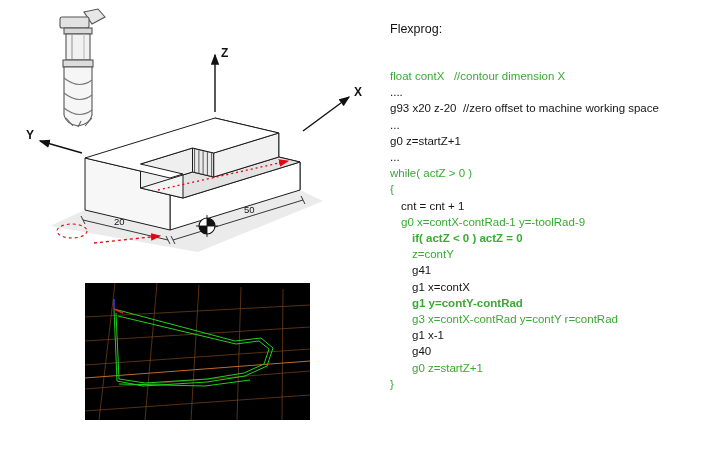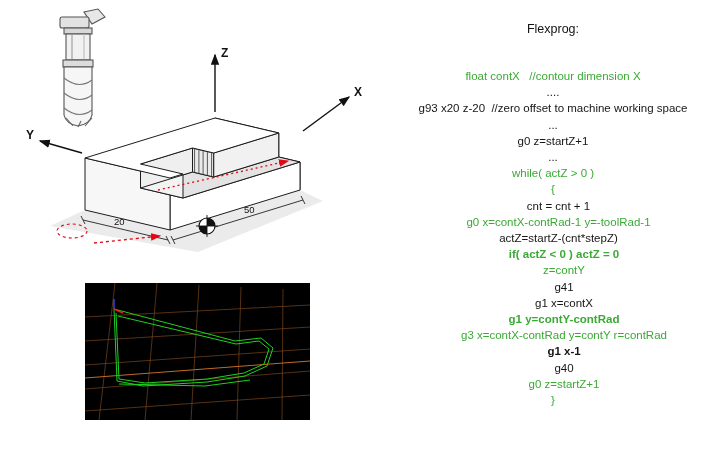--- a/index.html
+++ b/index.html
@@ -3,21 +3,21 @@
 <meta charset="utf-8">
 <style>
   html,body{margin:0;padding:0;}
   body{
     width:720px;height:450px;background:#ffffff;position:relative;overflow:hidden;
     font-family:"Liberation Sans",sans-serif;
   }
   .page{position:absolute;inset:0;}
   .diagram{position:absolute;left:0;top:0;}
   .viewport{position:absolute;left:85px;top:283px;}
-  .codecol{position:absolute;left:390px;top:22px;width:326px;text-align:center;}
+  .codecol{position:absolute;left:390px;top:22px;width:326px;}
   .code-title{font-size:12.5px;color:#111;margin:0 0 15px 0;}
   .cline{font-size:11.5px;line-height:16.2px;white-space:pre;}
   .axis-label{font-size:12px;font-weight:bold;fill:#111;}
   .dim-label{font-size:9.5px;fill:#111;}
 </style>
 </head>
 <body>
 
 <div class="page">
 
@@ -143,28 +143,27 @@
     <div id="code-lines">
         <div class="cline" style="padding-left: 0px; color: rgb(58, 170, 53); margin-top: 32px;">float contX   //contour dimension X</div>
         <div class="cline" style="padding-left: 0px; color: rgb(22, 22, 22);">....</div>
         <div class="cline" style="padding-left: 0px; color: rgb(22, 22, 22);">g93 x20 z-20  //zero offset to machine working space</div>
         <div class="cline" style="padding-left: 0px; color: rgb(22, 22, 22);">...</div>
         <div class="cline" style="padding-left: 0px; color: rgb(22, 22, 22);">g0 z=startZ+1</div>
         <div class="cline" style="padding-left: 0px; color: rgb(22, 22, 22);">...</div>
         <div class="cline" style="padding-left: 0px; color: rgb(58, 170, 53);">while( actZ &gt; 0 )</div>
         <div class="cline" style="padding-left: 0px; color: rgb(58, 170, 53);">{</div>
         <div class="cline" style="padding-left: 11px; color: rgb(22, 22, 22);">cnt = cnt + 1</div>
-        <div class="cline" style="padding-left: 11px; color: rgb(58, 170, 53);">g0 x=contX-contRad-1 y=-toolRad-1</div>
-        <div class="cline" style="padding-left: 11px; color: rgb(22, 22, 22);">actZ=startZ-(cnt*stepZ)</div>
+        <div class="cline" style="padding-left: 11px; color: rgb(58, 170, 53);">g0 x=contX-contRad-1 y=-toolRad-9</div>
         <div class="cline" style="padding-left: 22px; color: rgb(58, 170, 53); font-weight: bold;">if( actZ &lt; 0 ) actZ = 0</div>
         <div class="cline" style="padding-left: 22px; color: rgb(58, 170, 53);">z=contY</div>
         <div class="cline" style="padding-left: 22px; color: rgb(22, 22, 22);">g41</div>
         <div class="cline" style="padding-left: 22px; color: rgb(22, 22, 22);">g1 x=contX</div>
         <div class="cline" style="padding-left: 22px; color: rgb(58, 170, 53); font-weight: bold;">g1 y=contY-contRad</div>
         <div class="cline" style="padding-left: 22px; color: rgb(58, 170, 53);">g3 x=contX-contRad y=contY r=contRad</div>
-        <div class="cline" style="padding-left: 22px; color: rgb(22, 22, 22); font-weight: bold;">g1 x-1</div>
+        <div class="cline" style="padding-left: 22px; color: rgb(22, 22, 22);">g1 x-1</div>
         <div class="cline" style="padding-left: 22px; color: rgb(22, 22, 22);">g40</div>
         <div class="cline" style="padding-left: 22px; color: rgb(58, 170, 53);">g0 z=startZ+1</div>
         <div class="cline" style="padding-left: 0px; color: rgb(58, 170, 53);">}</div>
       </div>
   </div>
 
 </div>
 
 </body></html>

